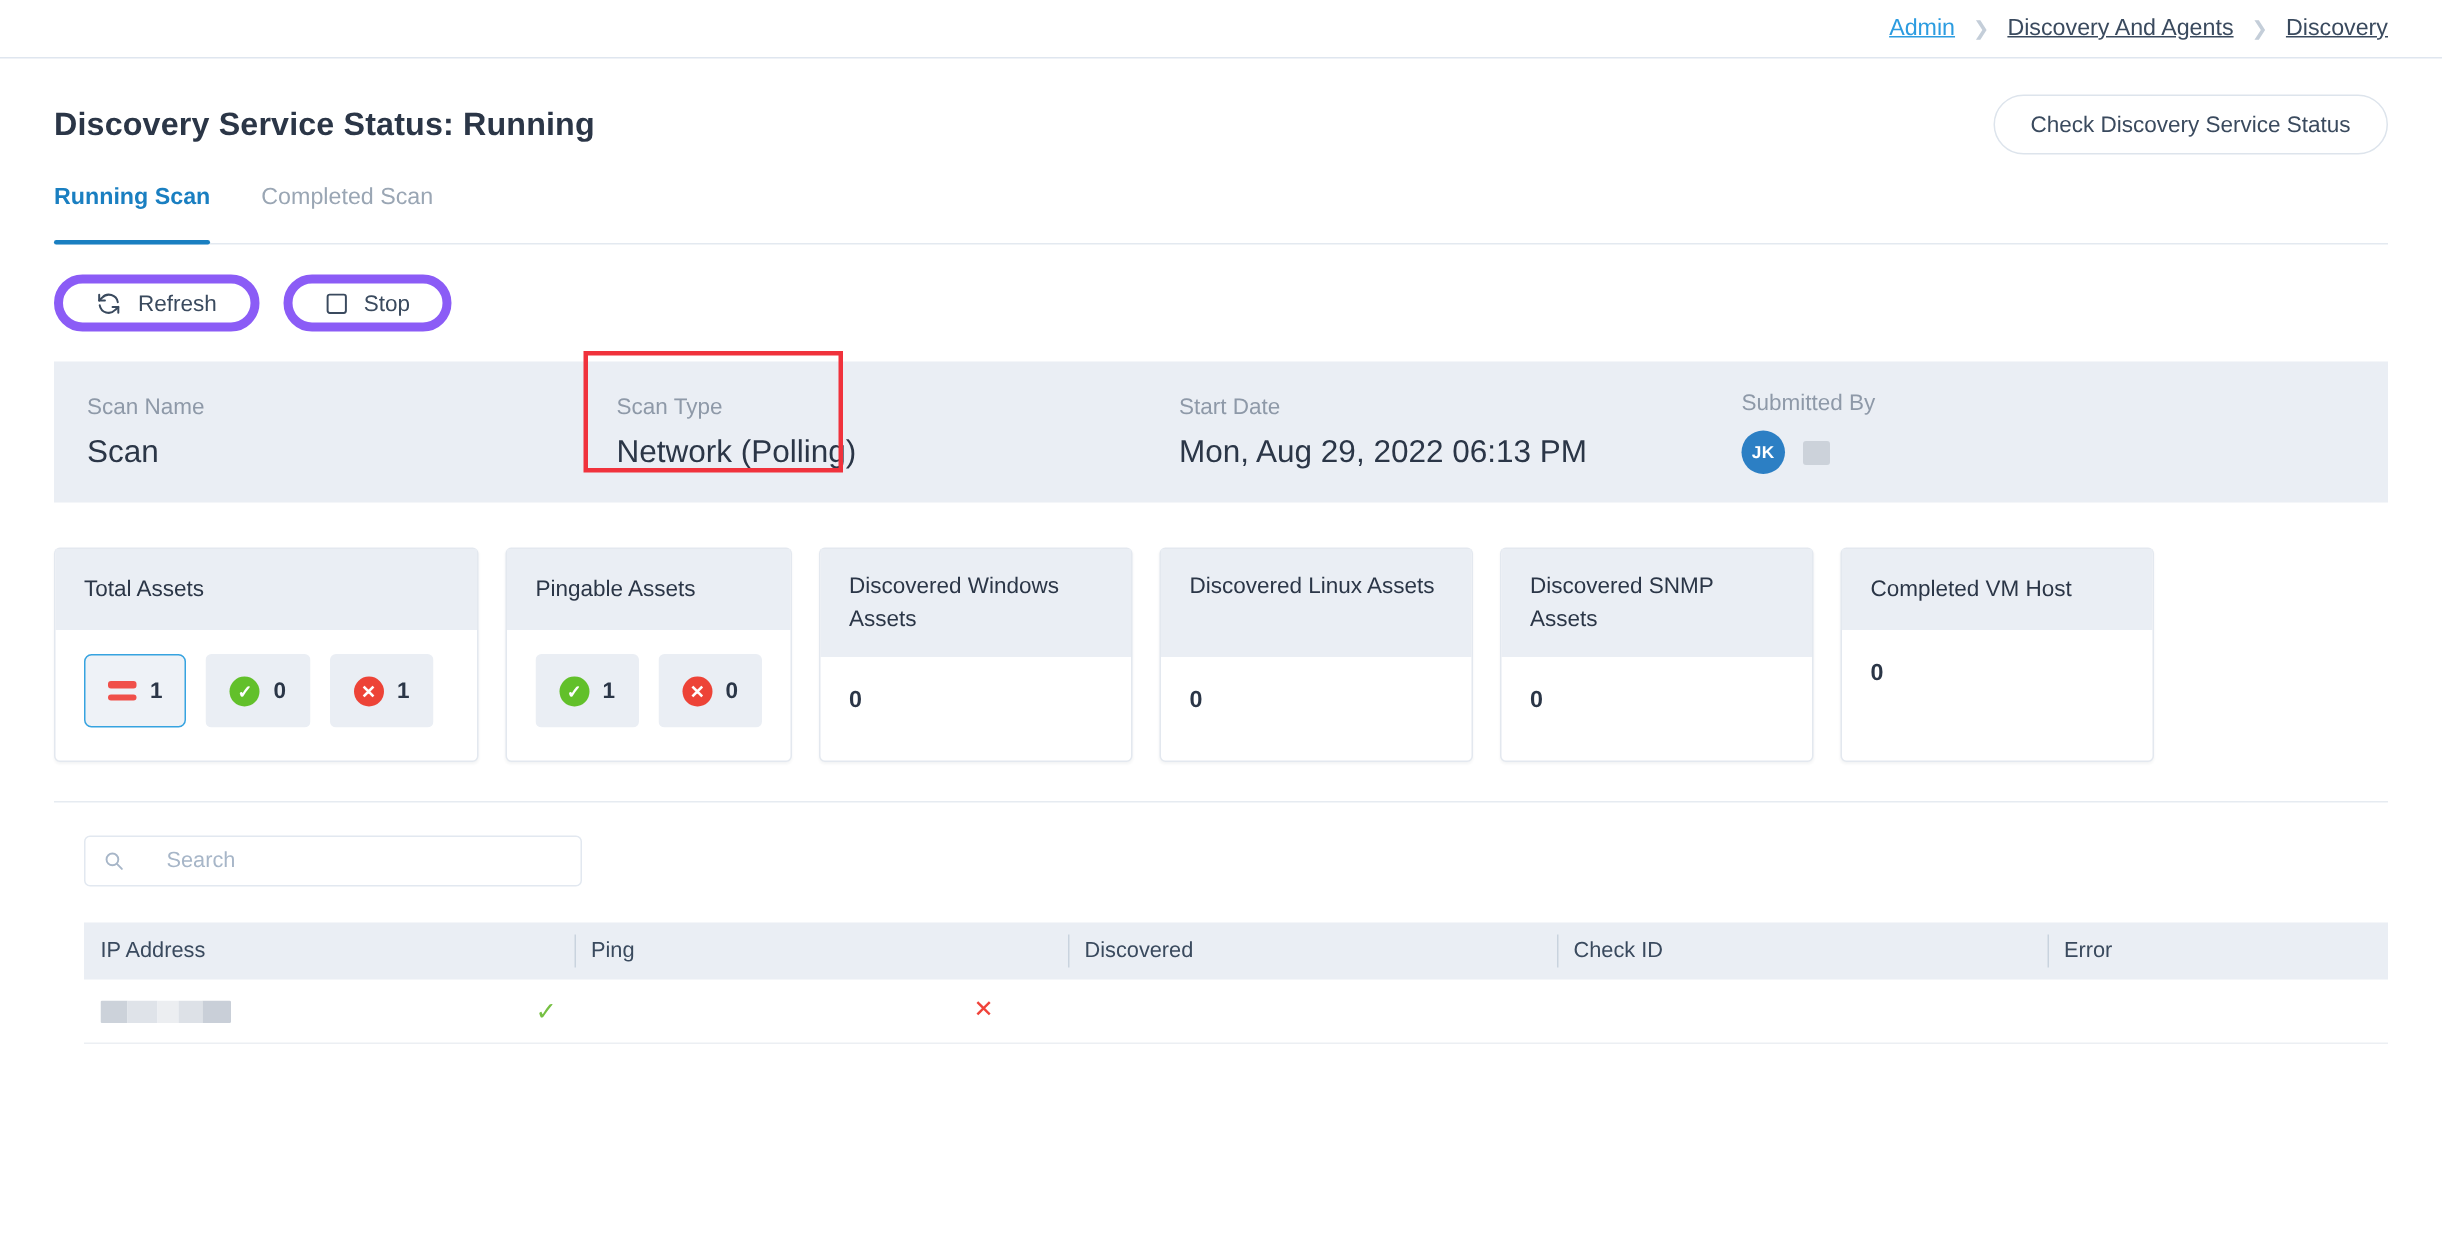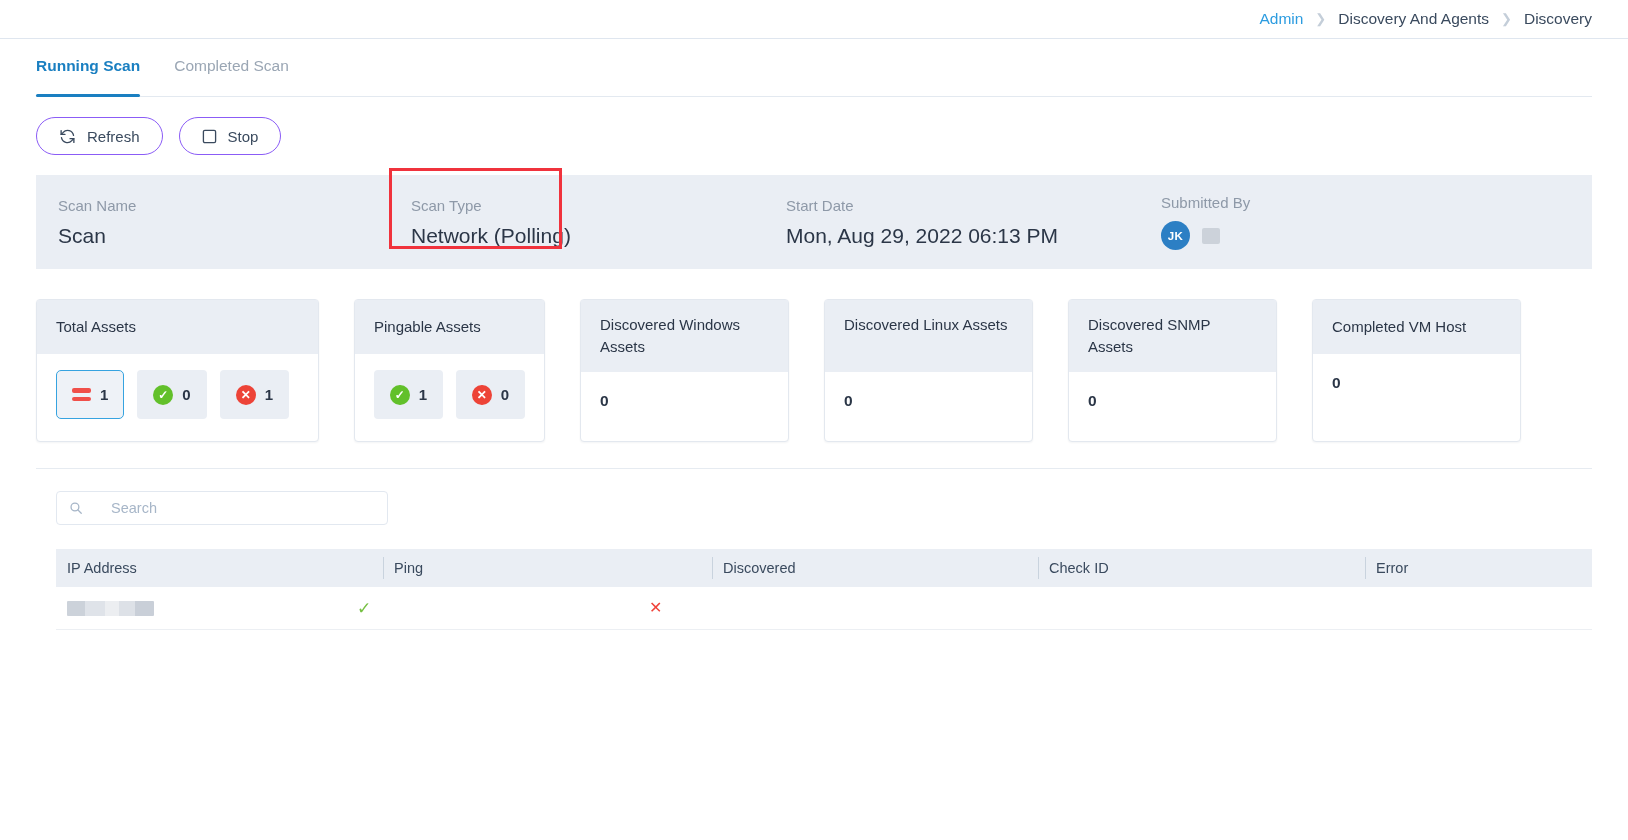--- a/index.html
+++ b/index.html
@@ -19,21 +19,21 @@
   .topbar {
     height: 39px;
     border-bottom: 1px solid #dfe6ef;
     display: flex;
     align-items: center;
     justify-content: flex-end;
     padding-right: 36px;
     background: #fff;
   }
   .crumbs { display: flex; align-items: center; font-size: 15.5px; }
-  .crumb { color: #3a4a5e; }
+  .crumb { color: #3a4a5e; text-decoration: underline; }
   .crumb.link { color: #2c9ce0; }
   .crumb-sep {
     color: #c4ced9;
     margin: 0 12px;
     font-size: 13px;
     line-height: 1;
     transform: translateY(-1px);
   }
 
   
@@ -94,21 +94,21 @@
     display: flex;
     gap: 16px;
     margin: 20px 0 0 36px;
   }
   .pill-btn {
     display: inline-flex;
     align-items: center;
     gap: 11px;
     height: 38px;
     padding: 0 22px;
-    border: 1px solid #8b5cf6;
+    border: 6px solid #8b5cf6;
     border-radius: 20px;
     background: #fff;
     font-size: 15px;
     color: #3a4a5e;
     cursor: pointer;
     font-family: "Liberation Sans", sans-serif;
   }
   .ico { display: inline-flex; align-items: center; justify-content: center; }
 
   
@@ -158,21 +158,21 @@
     display: inline-block;
     background: #ccd2da;
     border-radius: 2px;
     height: 16px;
     width: 18px;
   }
 
   
   .cards {
     display: flex;
-    gap: 35px;
+    gap: 18px;
     margin: 30px 36px 0 36px;
   }
   .card {
     border: 1px solid #e3e8ef;
     border-radius: 4px;
     background: #fff;
     box-shadow: 0 1px 2px rgba(16,30,54,.05);
     display: flex;
     flex-direction: column;
   }
@@ -323,20 +323,24 @@
   <div class="topbar">
     <div class="crumbs">
       <span class="crumb link">Admin</span>
       <span class="crumb-sep">❯</span>
       <span class="crumb">Discovery And Agents</span>
       <span class="crumb-sep">❯</span>
       <span class="crumb">Discovery</span>
     </div>
   </div>
 
+  <div class="title-row">
+    <div class="page-title">Discovery Service Status: Running</div>
+    <button class="status-btn">Check Discovery Service Status</button>
+  </div>
 
   <div class="tabs">
     <div class="tab active">Running Scan</div>
     <div class="tab">Completed Scan</div>
   </div>
 
   <div class="actions">
     <button class="pill-btn">
       <span class="ico">
         <svg width="17" height="17" viewBox="0 0 24 24" fill="none" stroke="#3a4a5e" stroke-width="1.9" stroke-linecap="round" stroke-linejoin="round">

